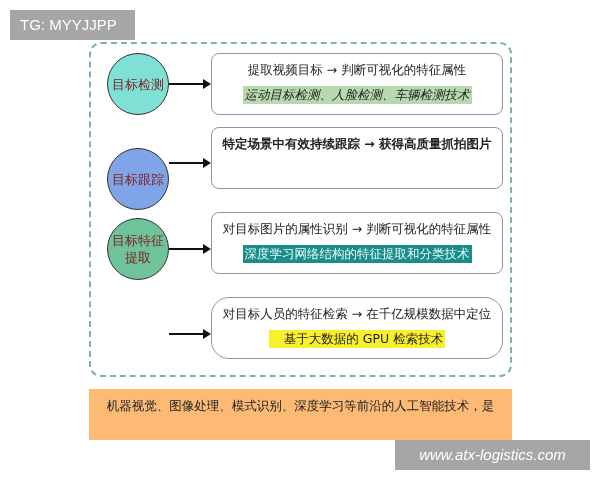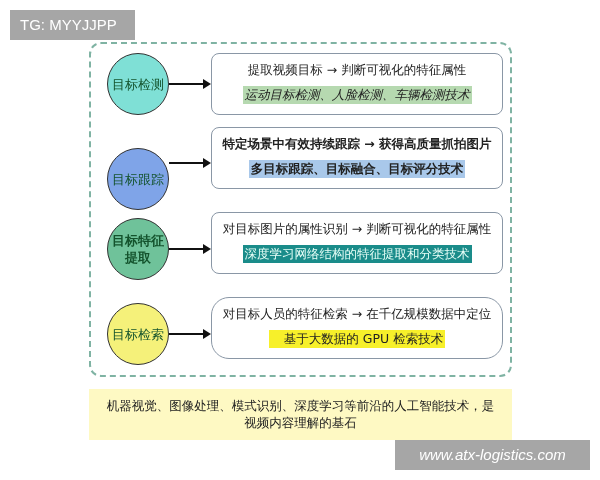--- a/index.html
+++ b/index.html
@@ -27,21 +27,21 @@
       box-sizing: border-box;
     }
     .circle {
       position: absolute;
       width: 62px; height: 62px;
       border-radius: 50%;
       border: 1.5px solid #333;
       box-sizing: border-box;
       display: flex; align-items: center; justify-content: center;
       text-align: center;
-      font-size: 13px; line-height: 17px; color: #14532d;
+      font-size: 13px; line-height: 17px; color: #7f1d1d;
     }
     .arrow {
       position: absolute; height: 2px; background: #111;
     }
     .arrow::after {
       content: ""; position: absolute; right: -2px; top: -4px;
       border-left: 8px solid #111;
       border-top: 5px solid transparent;
       border-bottom: 5px solid transparent;
     }
@@ -54,21 +54,21 @@
     .box .line1 {
       margin-top: 7px; font-size: 12.5px; color: #222; line-height: 18px; white-space: nowrap;
     }
     .box .line2 {
       display: inline-block; margin-top: 7px; font-size: 12.5px; line-height: 18px; color: #222;
       padding: 0 2px; white-space: nowrap;
     }
     .footer-box {
       position: absolute; left: 89px; top: 389px;
       width: 423px; height: 51px;
-      background: #fef9c3;
+      background: #fdba74;
       text-align: center; font-size: 12.5px; line-height: 17px;
       color: #222; padding-top: 8px; box-sizing: border-box;
     }
     .url-badge {
       position: absolute; left: 395px; top: 440px;
       width: 195px; height: 30px;
       background: #a6a6a6; color: #fff;
       font-family: "Liberation Sans", sans-serif;
       font-size: 15px; line-height: 30px;
       text-align: center;
@@ -92,41 +92,36 @@
     <div class="line1">提取视频目标 → 判断可视化的特征属性</div>
     <span class="line2" style="background:#b6d9b0;font-style:italic;">运动目标检测、人脸检测、车辆检测技术</span>
   </div>
 
   <div class="circle" style="left:107px; top:148px; background:#7fa4e8;">
     <span>目标跟踪</span>
   </div>
   <div class="arrow" style="left:169px; top:162px; width:40px;"></div>
   <div class="box" style="top:127px;font-weight:bold;">
     <div class="line1">特定场景中有效持续跟踪 → 获得高质量抓拍图片</div>
-    <span class="line2" style="background:#a9c8ea;">多目标跟踪、目标融合、目标评分技术</span>
   </div>
 
-  <div class="circle" style="left:107px; top:218px; background:#6fc29a; flex-direction:column;font-weight:bold;">
+  <div class="circle" style="left:107px; top:218px; background:#6fc29a; flex-direction:column;">
     <span>目标特征</span>
     <span>提取</span>
   </div>
   <div class="arrow" style="left:169px; top:248px; width:40px;"></div>
   <div class="box" style="top:212px;">
     <div class="line1">对目标图片的属性识别 → 判断可视化的特征属性</div>
     <span class="line2" style="background:#1a8c8a; color:#e8fff8;">深度学习网络结构的特征提取和分类技术</span>
   </div>
 
-  <div class="circle" style="left:107px; top:303px; background:#f5f17a;">
-    <span>目标检索</span>
-  </div>
   <div class="arrow" style="left:169px; top:333px; width:40px;"></div>
   <div class="box" style="top:297px;border-radius:18px;">
     <div class="line1">对目标人员的特征检索 → 在千亿规模数据中定位</div>
     <span class="line2" style="background:#f7f02a;padding-left:15px;">基于大数据的 GPU 检索技术</span>
   </div>
 
   <div class="footer-box">
     <div>机器视觉、图像处理、模式识别、深度学习等前沿的人工智能技术，是</div>
-    <div>视频内容理解的基石</div>
   </div>
 
   <div class="url-badge">www.atx-logistics.com</div>
 </div>
 
 </body></html>

